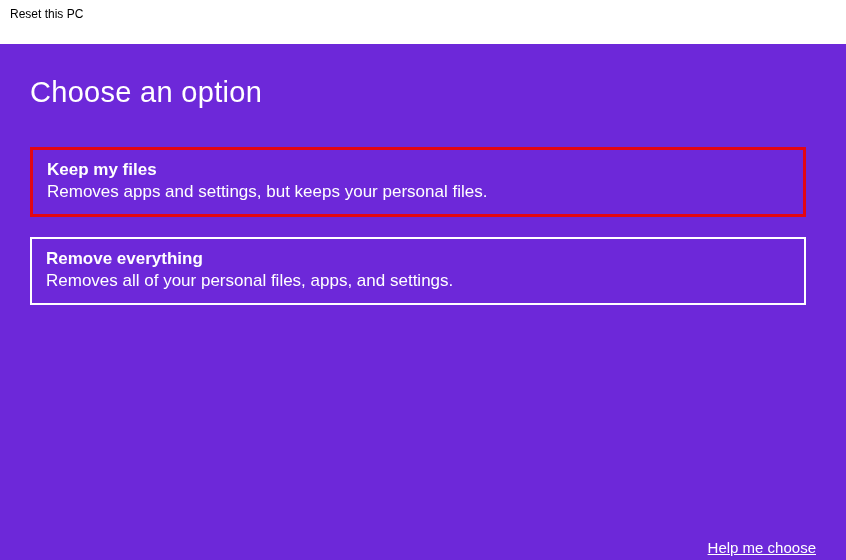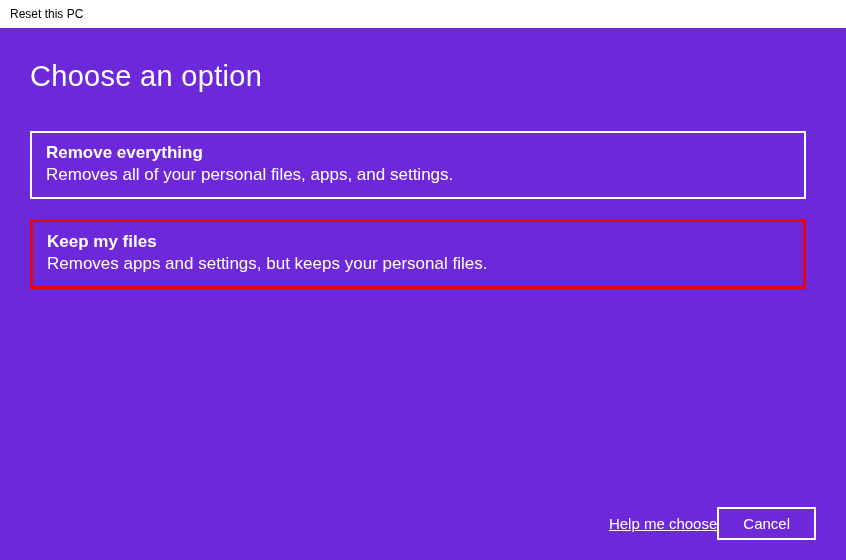--- a/index.html
+++ b/index.html
@@ -8,21 +8,21 @@
       box-sizing: border-box;
     }
     body {
       font-family: "Segoe UI", Tahoma, sans-serif;
       width: 846px;
       height: 560px;
       background: #ffffff;
       overflow: hidden;
     }
     .title-bar {
-      height: 28px;
+      height: 44px;
       background: #ffffff;
       color: #000000;
       font-size: 12px;
       padding: 6px 10px;
       line-height: 16px;
     }
     .dialog-body {
       background: #6d28d9;
       width: 100%;
       height: 532px;
@@ -88,27 +88,26 @@
 </head>
 <body>
 
 <div class="title-bar">
   <span>Reset this PC</span>
 </div>
 
 <div class="dialog-body">
   <h1 class="page-title">Choose an option</h1>
 
+  <div class="option highlighted">
+    <div class="option-title">Keep my files</div>
+    <div class="option-desc">Removes apps and settings, but keeps your personal files.</div>
+  </div>
+
   <div class="option normal">
     <div class="option-title">Remove everything</div>
     <div class="option-desc">Removes all of your personal files, apps, and settings.</div>
   </div>
 
-  <div class="option highlighted">
-    <div class="option-title">Keep my files</div>
-    <div class="option-desc">Removes apps and settings, but keeps your personal files.</div>
-  </div>
-
   <div class="footer">
     <a class="help-link">Help me choose</a>
-    <button class="cancel-button">Cancel</button>
   </div>
 </div>
 
 </body></html>

